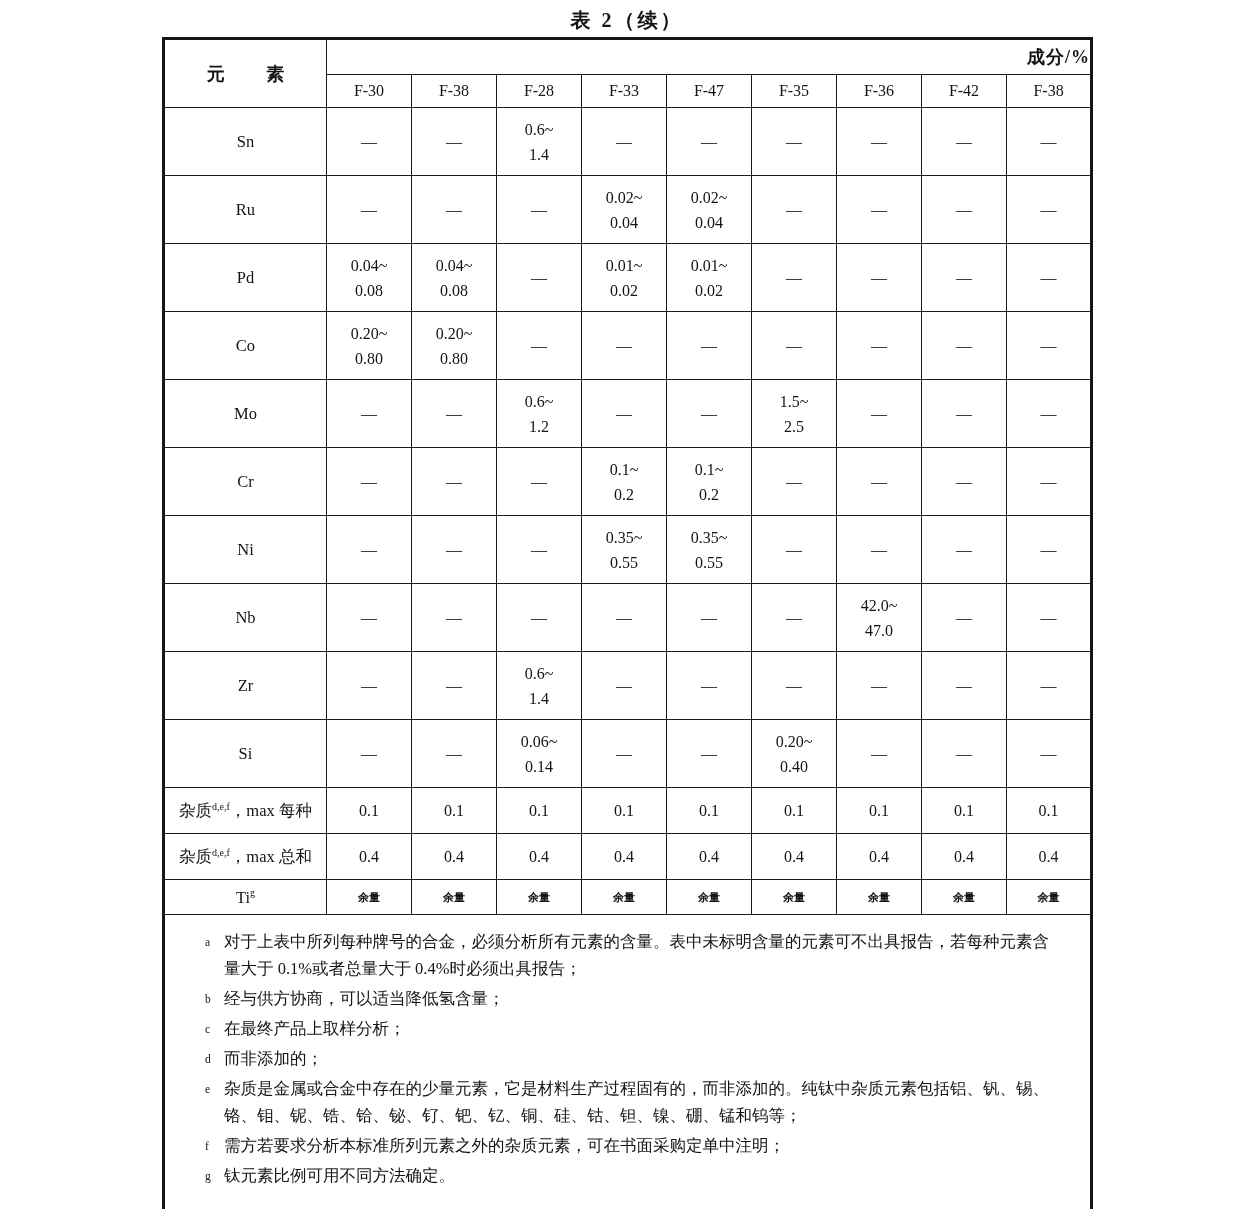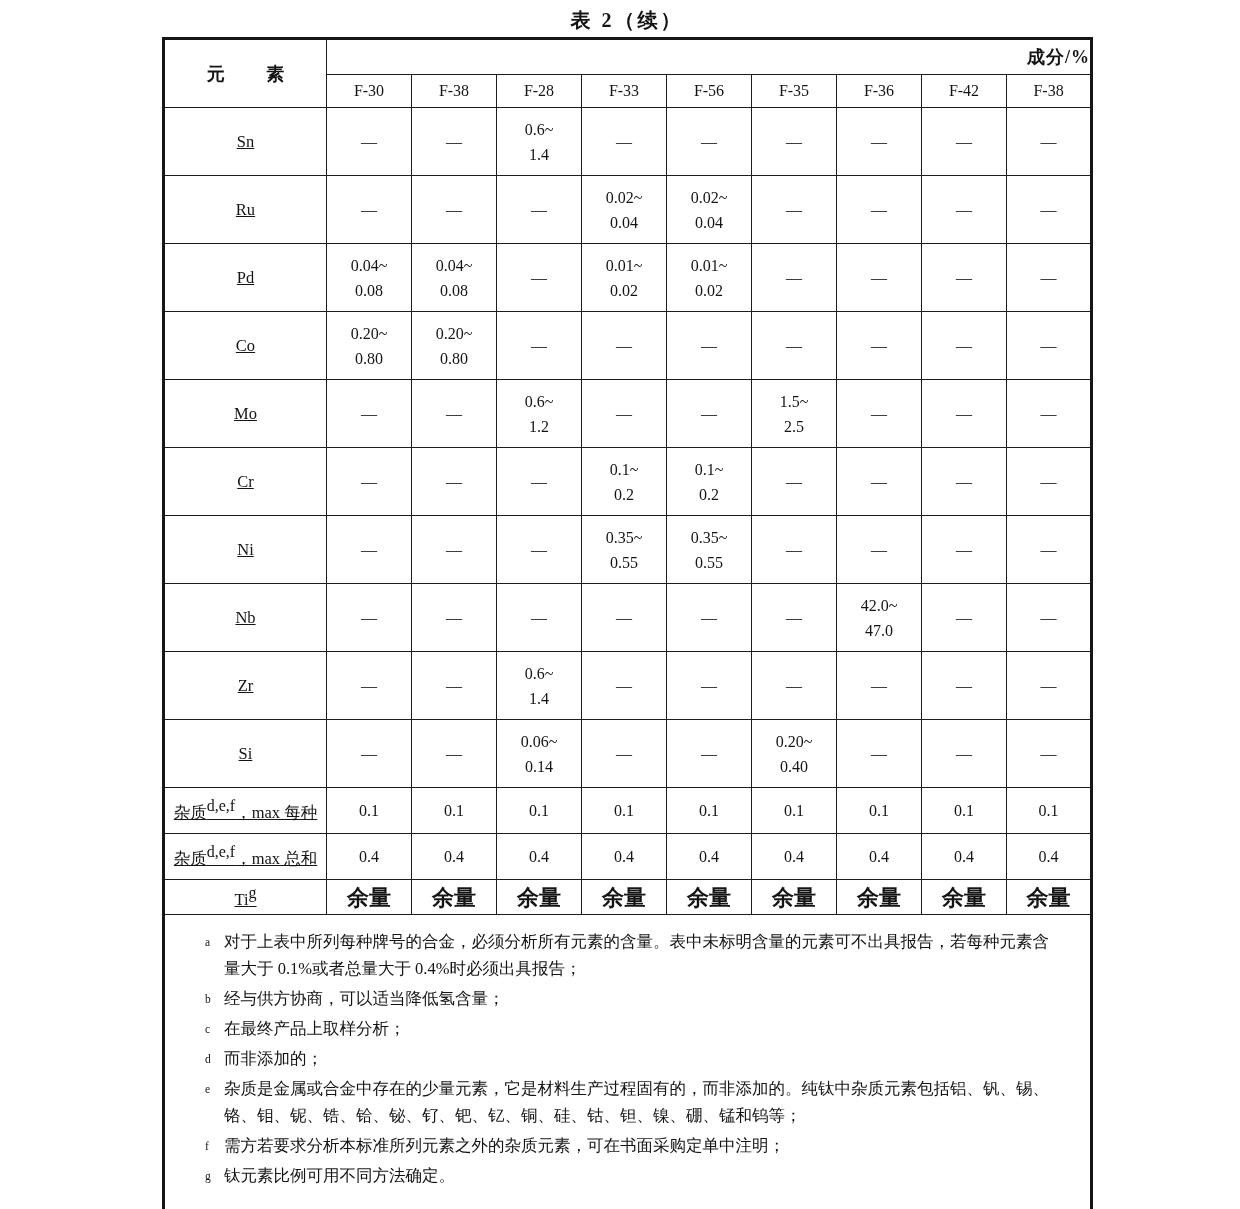--- a/index.html
+++ b/index.html
@@ -26,26 +26,26 @@
     border:1.5px solid #1c1c1c;
     text-align:center;vertical-align:middle;padding:0;
   }
   .comp-header{height:34px;font-size:18px;font-weight:bold;letter-spacing:1px;text-align:right;}
   .grade-th{height:32px;font-size:16px;font-weight:normal;margin-top:36px;}
   .el-header{font-size:18px;font-weight:bold;}
   .el-header .spread{letter-spacing:2.3em;margin-right:-2.3em;white-space:nowrap;}
   tbody tr{height:68px;}
   tbody tr:nth-child(11),tbody tr:nth-child(12){height:46px;}
   tbody tr:nth-child(13){height:35px;}
-  .el-cell{font-size:16.5px;font-weight:normal;text-decoration:underline;}
-  .el-cell sup{font-size:16px;}
+  .el-cell{font-size:16.5px;font-weight:normal;}
+  .el-cell sup{font-size:10px;}
   .val-cell{
     font-size:16px;line-height:25px;white-space:pre-line;
   }
-  tbody tr:nth-child(13) .val-cell{font-weight:bold;font-size:22px;}
+  tbody tr:nth-child(13) .val-cell{font-weight:bold;font-size:11px;}
   .fn-cell{height:294px;vertical-align:top;text-align:left;}
   .fn-box{
     height:280px;overflow:hidden;
     padding:13px 26px 0 38px;
   }
   .footnote{
     position:relative;padding-left:21px;margin-bottom:3px;
     font-size:16.5px;line-height:27px;text-align:left;
   }
   .fn-marker{
@@ -78,21 +78,21 @@
           <th rowspan="2" class="el-header">
             <span class="spread">元素</span>
           </th>
           <th colspan="9" class="comp-header">成分/%</th>
         </tr>
         <tr id="gradeRow">
             <th class="grade-th">F-30</th>
             <th class="grade-th">F-38</th>
             <th class="grade-th">F-28</th>
             <th class="grade-th">F-33</th>
-            <th class="grade-th">F-56</th>
+            <th class="grade-th">F-47</th>
             <th class="grade-th">F-35</th>
             <th class="grade-th">F-36</th>
             <th class="grade-th">F-42</th>
             <th class="grade-th">F-38</th>
           </tr>
       </thead>
       <tbody id="tableBody">
           <tr>
             <th class="el-cell">Sn</th>
             <td class="val-cell">—</td>

